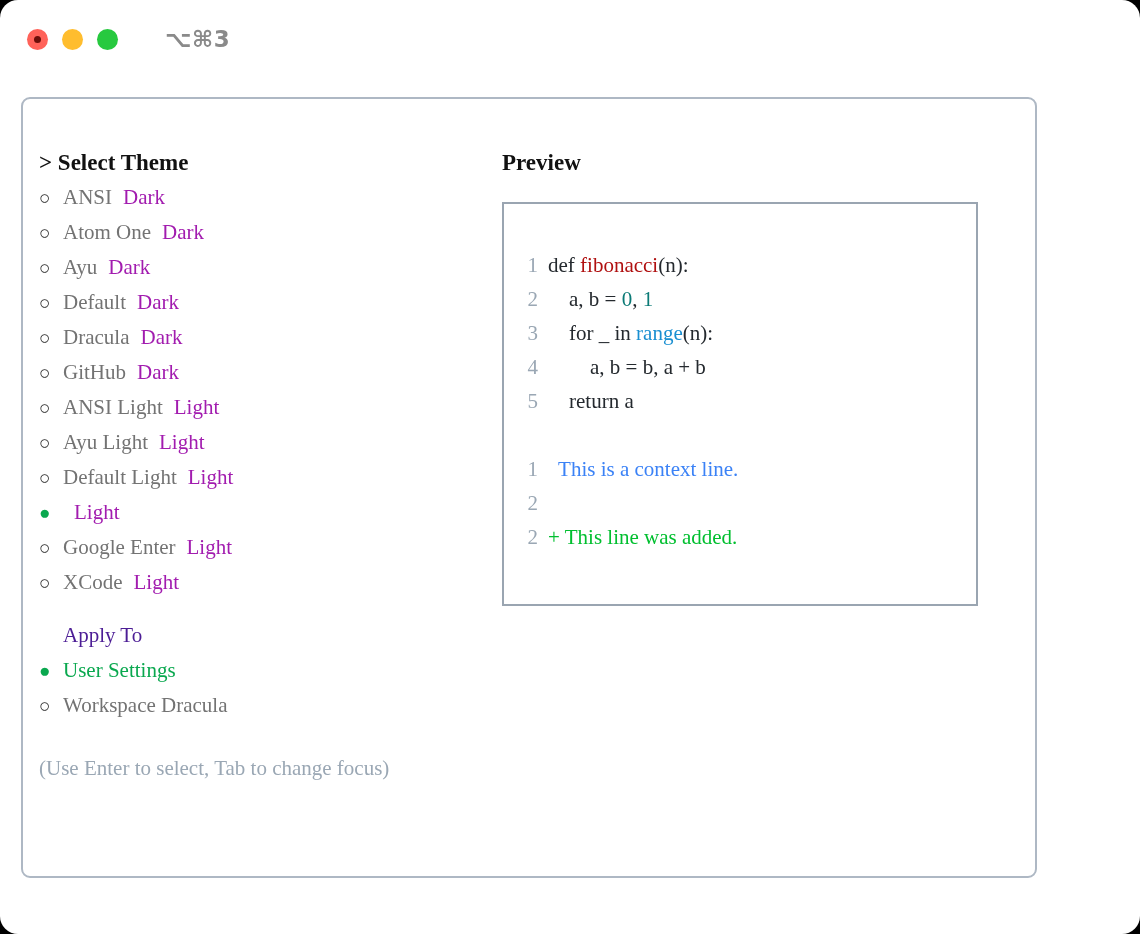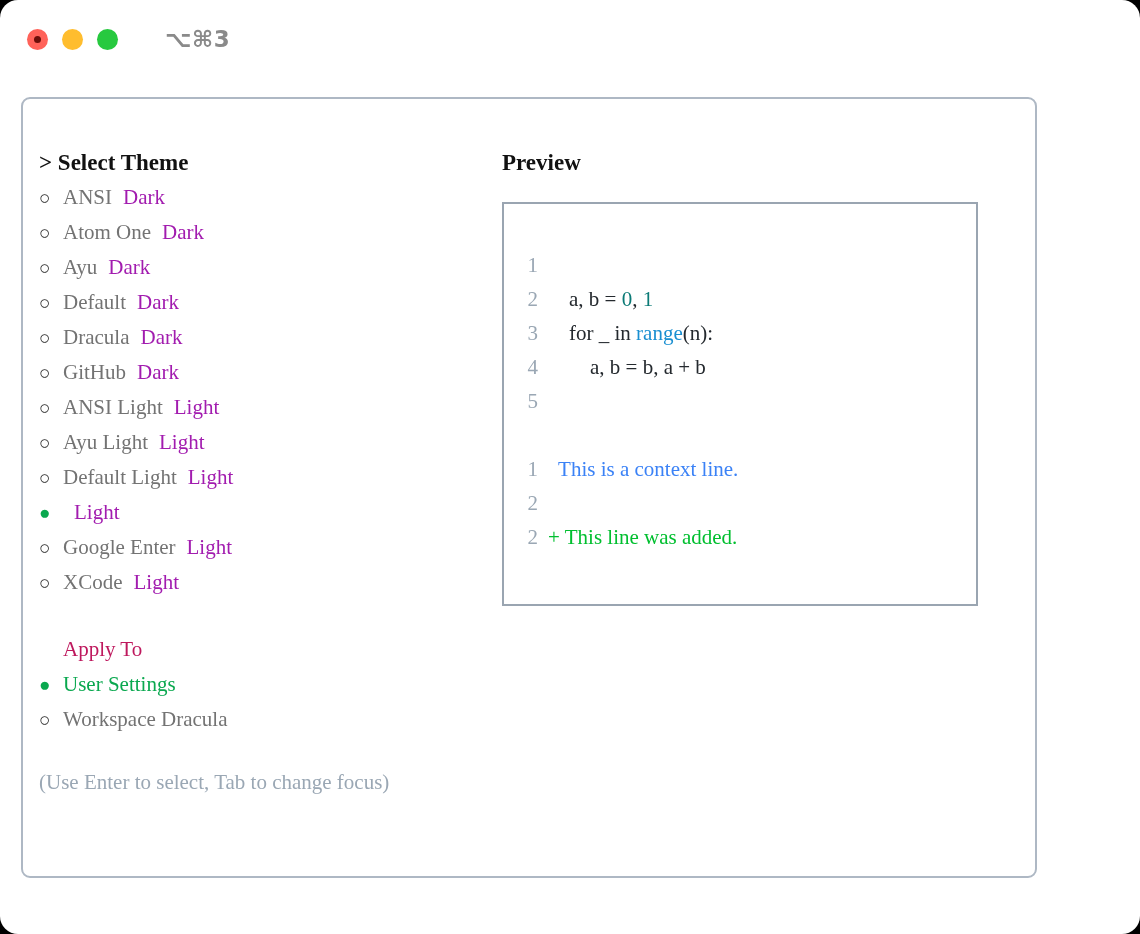--- a/index.html
+++ b/index.html
@@ -128,23 +128,23 @@
   .opt-tag {
     color: #a21caf;
     margin-left: 11px;
   }
 
   .section-head {
     display: flex;
     align-items: baseline;
     font-size: 21px;
     line-height: 34px;
-    color: #be185d;
-    white-space: pre;
-    margin-top: 32px;
+    color: #4c1d95;
+    white-space: pre;
+    margin-top: 18px;
   }
 
   .hint {
     margin-top: 28px;
     font-size: 21px;
     line-height: 34px;
     color: #9aa7b4;
     width: 400px;
   }
 
@@ -245,25 +245,25 @@
           </div>
 
         <div class="hint">(Use Enter to select, Tab to change focus)</div>
       </div>
 
       <div class="right-col">
         <div class="preview-title">Preview</div>
 
         <div class="code-box">
           <div id="code-lines">
-              <div class="code-line"><span class="ln">1</span></div>
+              <div class="code-line"><span class="ln">1</span><span class="code-text"><span class="tok-plain">def </span><span class="tok-fn">fibonacci</span><span class="tok-plain">(n):</span></span></div>
               <div class="code-line"><span class="ln">2</span><span class="code-text"><span class="tok-plain">    a, b = </span><span class="tok-num">0</span><span class="tok-plain">, </span><span class="tok-num">1</span></span></div>
               <div class="code-line"><span class="ln">3</span><span class="code-text"><span class="tok-plain">    for _ in </span><span class="tok-call">range</span><span class="tok-plain">(n):</span></span></div>
               <div class="code-line"><span class="ln">4</span><span class="code-text"><span class="tok-plain">        a, b = b, a + b</span></span></div>
-              <div class="code-line"><span class="ln">5</span></div>
+              <div class="code-line"><span class="ln">5</span><span class="code-text"><span class="tok-plain">    return a</span></span></div>
             </div>
           <div class="gap"></div>
           <div id="diff-lines">
               <div class="code-line"><span class="ln">1</span><span class="diff-ctx"><span> </span><span> This is a context line.</span></span></div>
               <div class="code-line"><span class="ln">2</span></div>
               <div class="code-line"><span class="ln">2</span><span class="diff-add"><span>+</span><span> This line was added.</span></span></div>
             </div>
         </div>
       </div>
 

